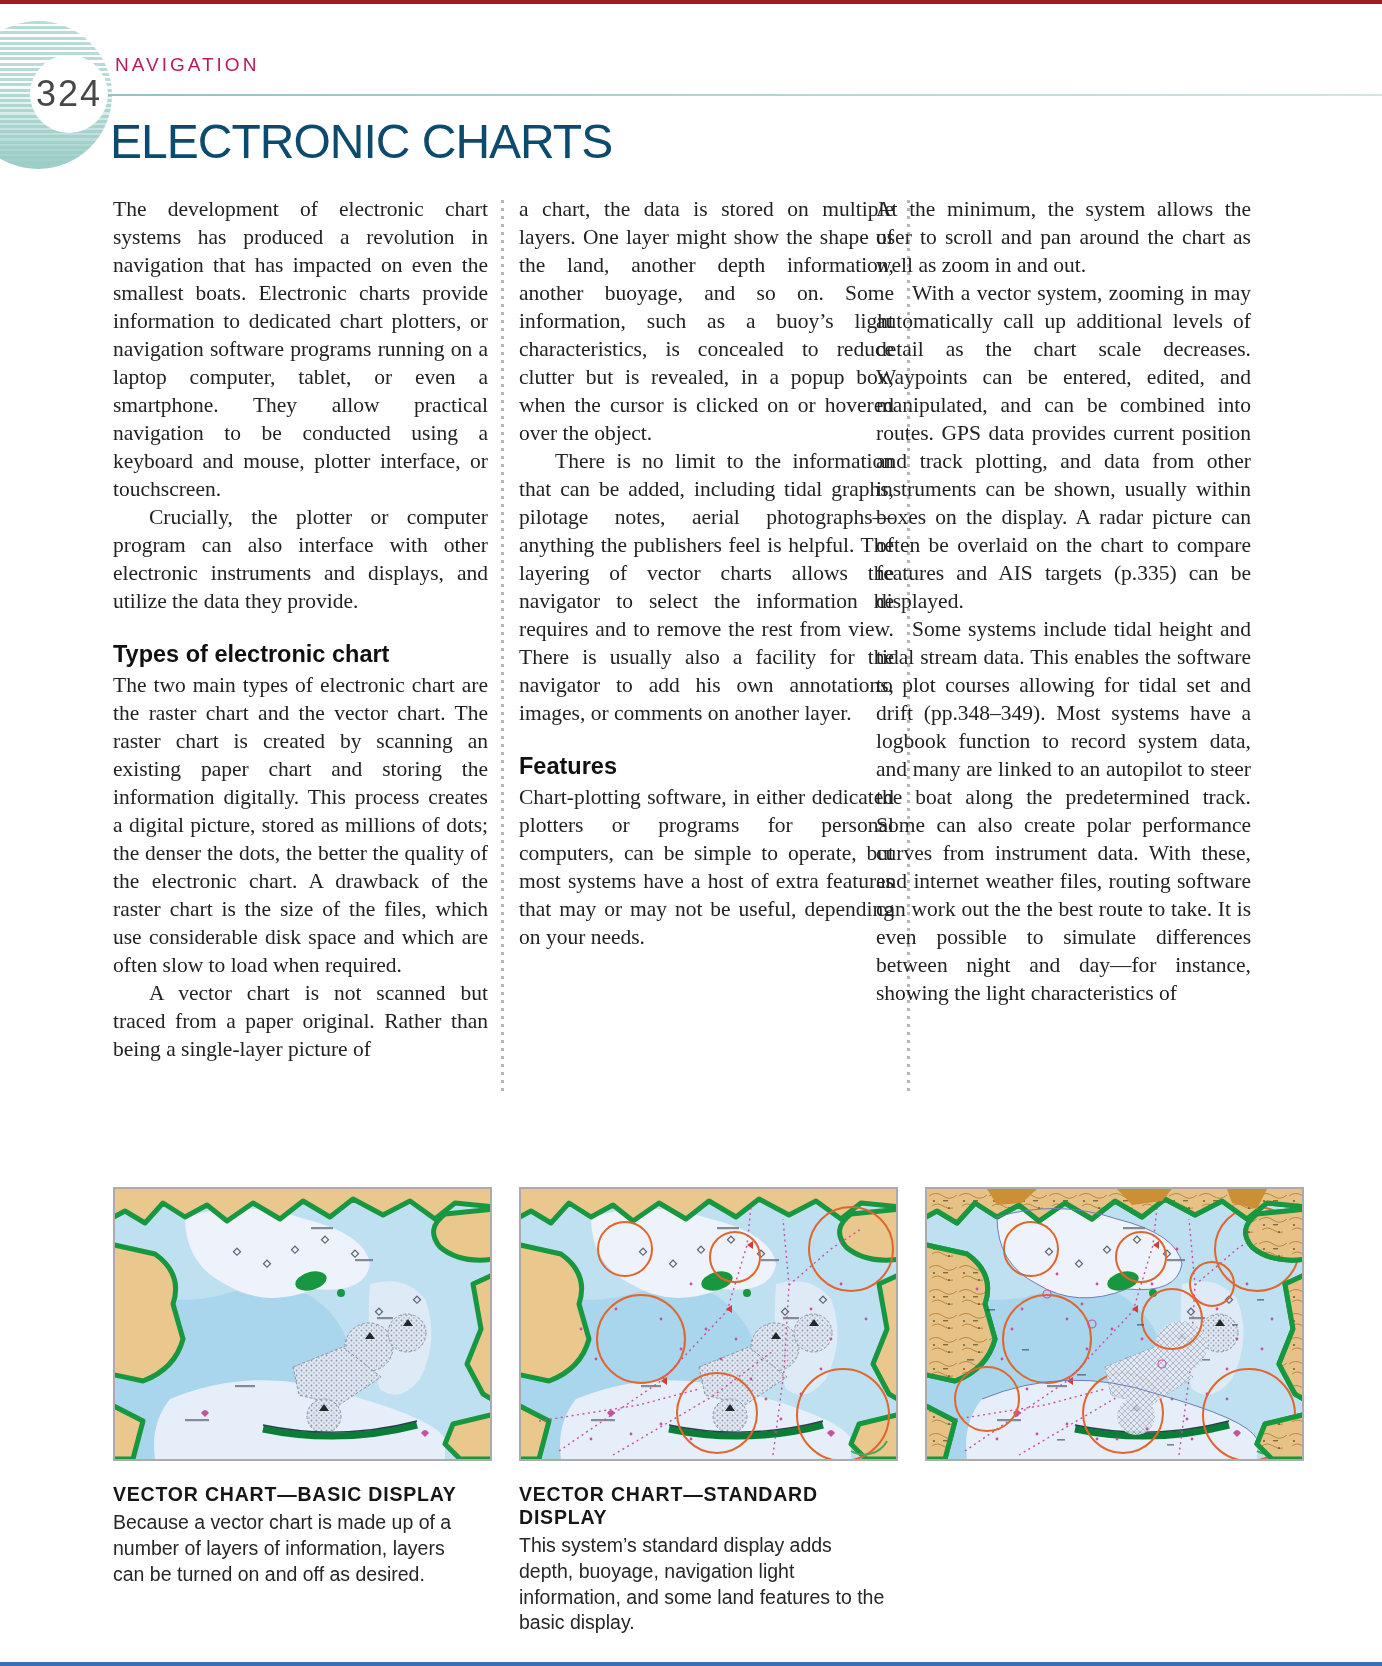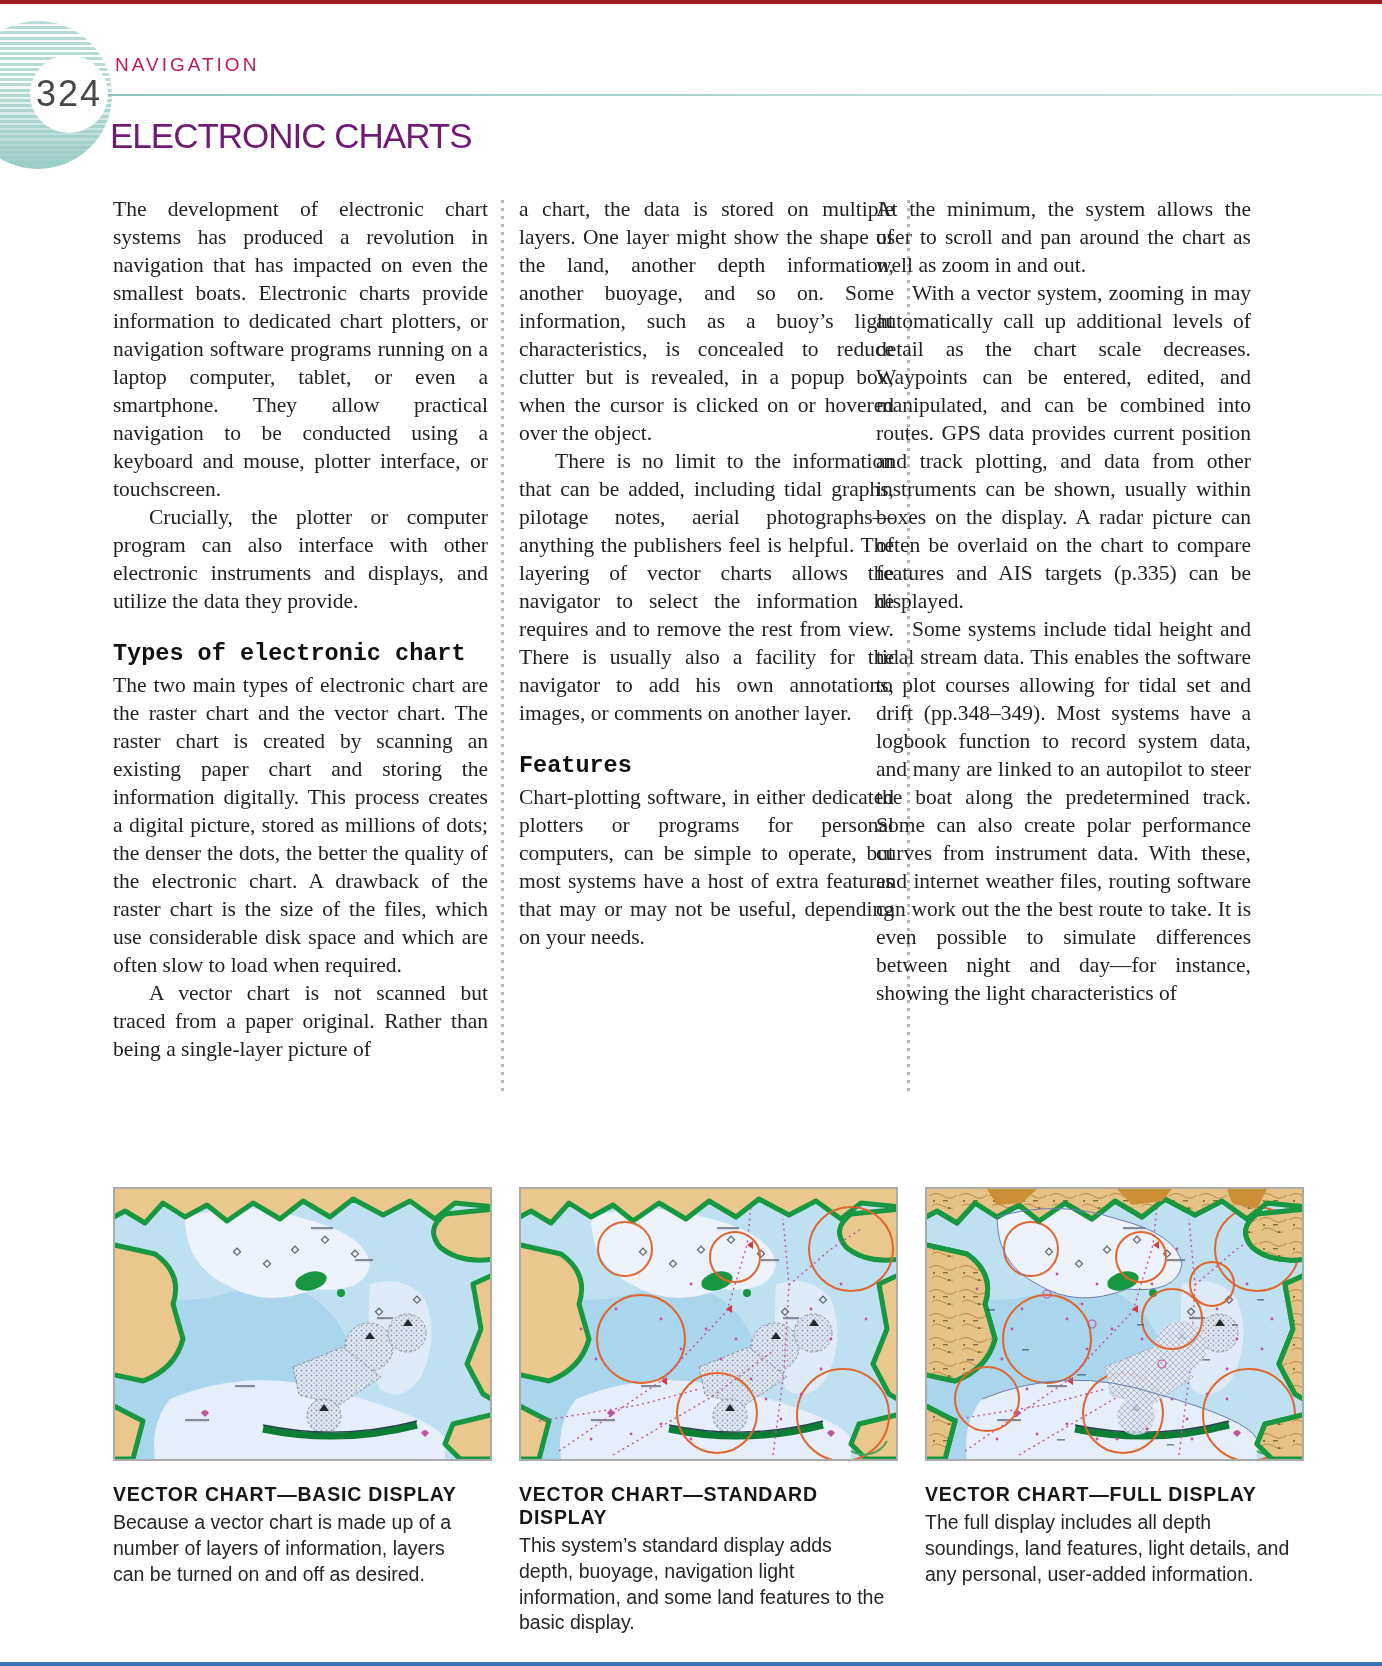--- a/index.html
+++ b/index.html
@@ -14,29 +14,29 @@
       linear-gradient(to bottom, rgba(171,213,206,0) 40%, rgba(154,204,198,0.95) 96%),
       repeating-linear-gradient(to bottom,#b7dbd7 0 3px,#ffffff 3px 5.2px);}
   .pagenum-circle{position:absolute;left:30px;top:55px;width:78px;height:78px;border-radius:50%;
     background:#ffffff;display:flex;align-items:center;justify-content:center;}
   .pagenum{font-family:"Liberation Sans",sans-serif;font-size:36px;color:#474747;letter-spacing:2px;}
   .section-label{position:absolute;left:115px;top:54px;font-family:"Liberation Sans",sans-serif;
     font-size:19px;letter-spacing:3px;color:#be185d;}
   .header-rule{position:absolute;left:96px;top:94px;right:0;height:2px;
     background:linear-gradient(to right,#8fc4c0,#cfe7e5);}
   .page-title{position:absolute;left:110px;top:118px;font-family:"Liberation Sans",sans-serif;
-    font-size:35px;letter-spacing:-1px;color:#701a75;font-weight:400;line-height:1;}
+    font-size:48px;letter-spacing:-1px;color:#0c4a6e;font-weight:400;line-height:1;}
 
   
   .col{position:absolute;top:195px;width:375px;font-size:21.5px;line-height:28px;color:#222;
        text-align:justify;}
   .col-1{left:113px;}  .col-2{left:519px;}  .col-3{left:876px;}
   .col p{margin:0;}
   .col p.indent{text-indent:36px;}
-  .col h3{font-family:Liberation Mono, monospace;font-size:23.5px;font-weight:700;color:#101010;
+  .col h3{font-family:Liberation Sans, sans-serif;font-size:23.5px;font-weight:700;color:#101010;
     margin:25px 0 3px 0;text-align:left;}
   .divider{position:absolute;top:200px;height:896px;width:3px;
     background:repeating-linear-gradient(to bottom,#b5b5b5 0 2.6px,transparent 2.6px 8px);}
   .divider-1{left:501px;}  .divider-2{left:907px;}
 
   
   .figure{position:absolute;top:1187px;width:375px;}
   .fig-1{left:113px;} .fig-2{left:519px;} .fig-3{left:925px;}
   .fig-img{display:block;width:375px;height:270px;border:2px solid #ababab;background:#bfe0f0;}
   .caption{margin-top:22px;font-family:"Liberation Sans",sans-serif;width:368px;}
@@ -265,20 +265,16 @@
       <div class="caption-text">This system’s standard display adds depth, buoyage, navigation light information, and some land features to the basic display.</div>
     </div>
   </div>
 
   <div class="figure fig-3">
     <svg class="fig-img" viewBox="0 0 375 270">
       <use href="#basemap"></use>
         <use href="#stdextras"></use>
         <use href="#fullextras"></use>
     </svg>
-    <div class="caption">
-      <div class="caption-title">VECTOR CHART—FULL DISPLAY</div>
-      <div class="caption-text">The full display includes all depth soundings, land features, light details, and any personal, user-added information.</div>
-    </div>
   </div>
 
   <div class="bottombar"></div>
 </div>
 
 </body></html>

